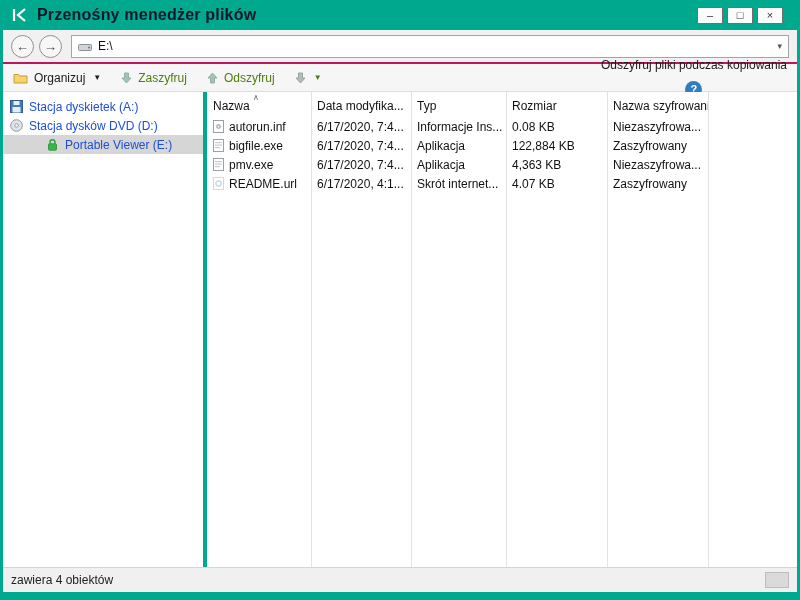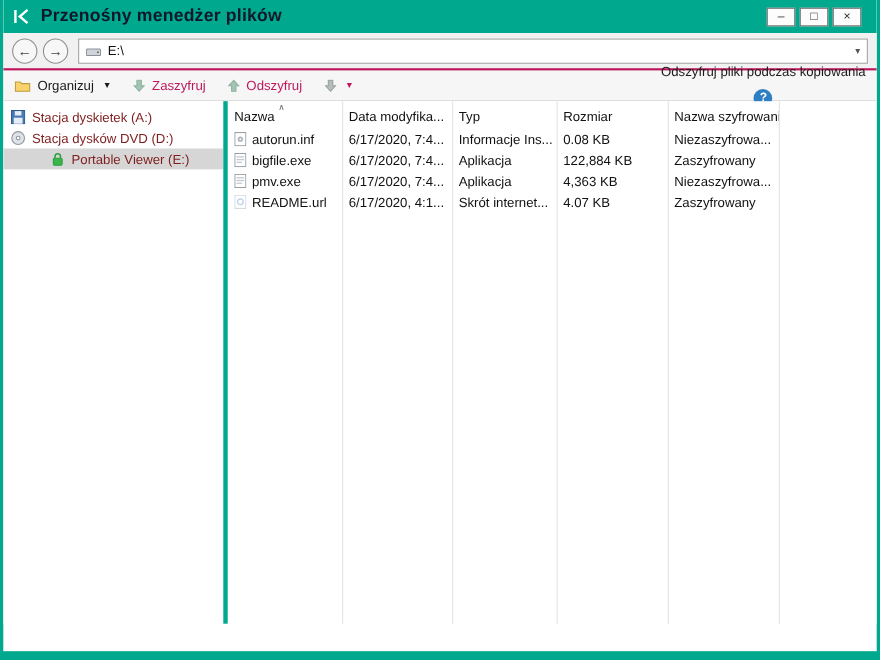--- a/index.html
+++ b/index.html
@@ -28,30 +28,30 @@
              color:#444; font-size:13px; display:flex; align-items:center; justify-content:center; }
   .addressbar { flex:1; height:23px; margin-left:4px; background:#fff; border:1px solid #a5a5a5;
                 display:flex; align-items:center; padding:0 6px; font-size:12px; gap:6px; color:#111; }
   .addr-chevron { margin-left:auto; color:#555; font-size:9px; }
 
   
   .toolbar { height:30px; background:#f6f6f6; border-top:2px solid #be185d; border-bottom:1px solid #ddd;
              display:flex; align-items:center; padding:0 10px; font-size:12px; gap:20px; }
   .tb-btn { display:flex; align-items:center; gap:6px; color:#1a1a1a; background:none; border:none;
             font-size:12px; font-family:inherit; white-space:nowrap; }
-  .tb-btn.disabled { color:#be185d; }
+  .tb-btn.disabled { color:#4d7c0f; }
   .dd { font-size:8px; color:inherit; margin-left:2px; }
   .tb-right { margin-left:auto; display:flex; align-items:center; gap:9px;flex-direction:column; }
   .help-icon { width:17px; height:17px; border-radius:50%; background:var(--help,#2e7fc2); color:#fff;
                font-size:11px; font-weight:bold; display:flex; align-items:center; justify-content:center; }
 
   
   .content { position:absolute; top:92px; bottom:25px; left:0; right:0; display:flex; background:#fff; }
   .sidebar { width:200px; padding-top:5px; }
-  .side-item { display:flex; align-items:center; gap:6px; height:19px; padding:0 7px; font-size:12px; color:#7f1d1d; }
+  .side-item { display:flex; align-items:center; gap:6px; height:19px; padding:0 7px; font-size:12px; color:#1d4ed8; }
   .side-item.selected { background:var(--selected,#d6d6d6);padding-left:43px; }
   .divider { width:4px; background:var(--accent,#00a88e); }
 
   .filelist { flex:1; position:relative; padding-top:3px; font-size:12px; color:#111; }
   .col-sep { position:absolute; top:0; bottom:0; width:1px; background:#e3e3e3; }
   .lrow { display:grid; grid-template-columns:104px 100px 95px 101px 101px 1fr; align-items:center; height:19px; }
   .lrow > div { padding-left:6px; overflow:hidden; white-space:nowrap; }
   .header-row { height:22px; position:relative; }
   .sort-caret { position:absolute; left:46px; top:-2px; font-size:8px; color:#666; }
   .cell-name { display:flex; align-items:center; gap:5px;text-align:center; }
@@ -265,14 +265,18 @@
         </div>
         <div>6/17/2020, 4:1...</div>
         <div>Skrót internet...</div>
         <div>4.07 KB</div>
         <div>Zaszyfrowany</div>
         <div></div>
       </div>
     </div>
   </div>
 
+  <div class="statusbar">
+    <span>zawiera 4 obiektów</span>
+    <span class="grip"></span>
+  </div>
 
 </div>
 
 </body></html>

